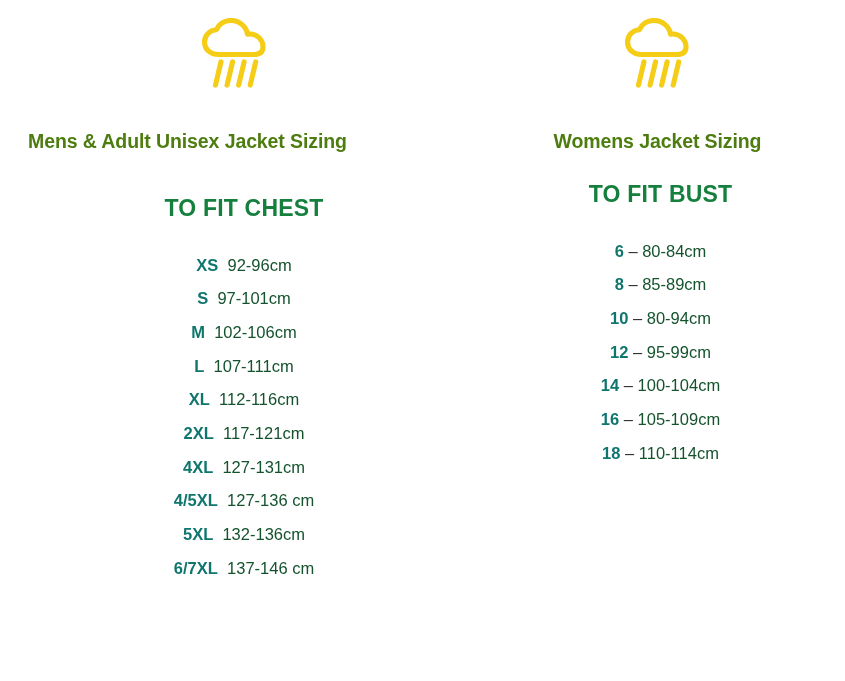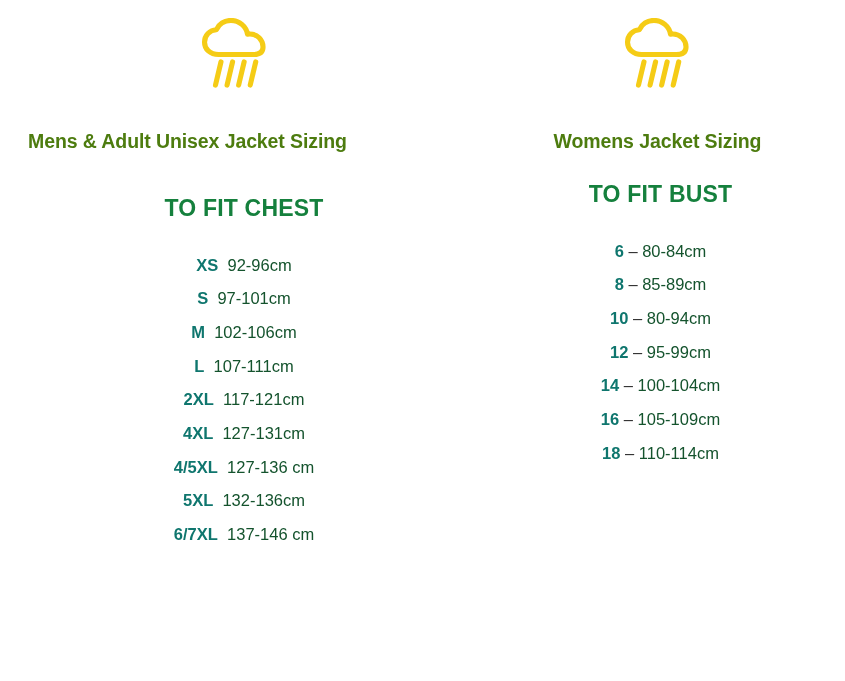--- a/index.html
+++ b/index.html
@@ -145,20 +145,25 @@
         <span class="size-label">M</span>
         <span class="size-sep">  </span>
         <span class="size-value">102-106cm</span>
       </li>
       <li class="size-row">
         <span class="size-label">L</span>
         <span class="size-sep">  </span>
         <span class="size-value">107-111cm</span>
       </li>
       <li class="size-row">
+        <span class="size-label">XL</span>
+        <span class="size-sep">  </span>
+        <span class="size-value">112-116cm</span>
+      </li>
+      <li class="size-row">
         <span class="size-label">2XL</span>
         <span class="size-sep">  </span>
         <span class="size-value">117-121cm</span>
       </li>
       <li class="size-row">
         <span class="size-label">4XL</span>
         <span class="size-sep">  </span>
         <span class="size-value">127-131cm</span>
       </li>
       <li class="size-row">

